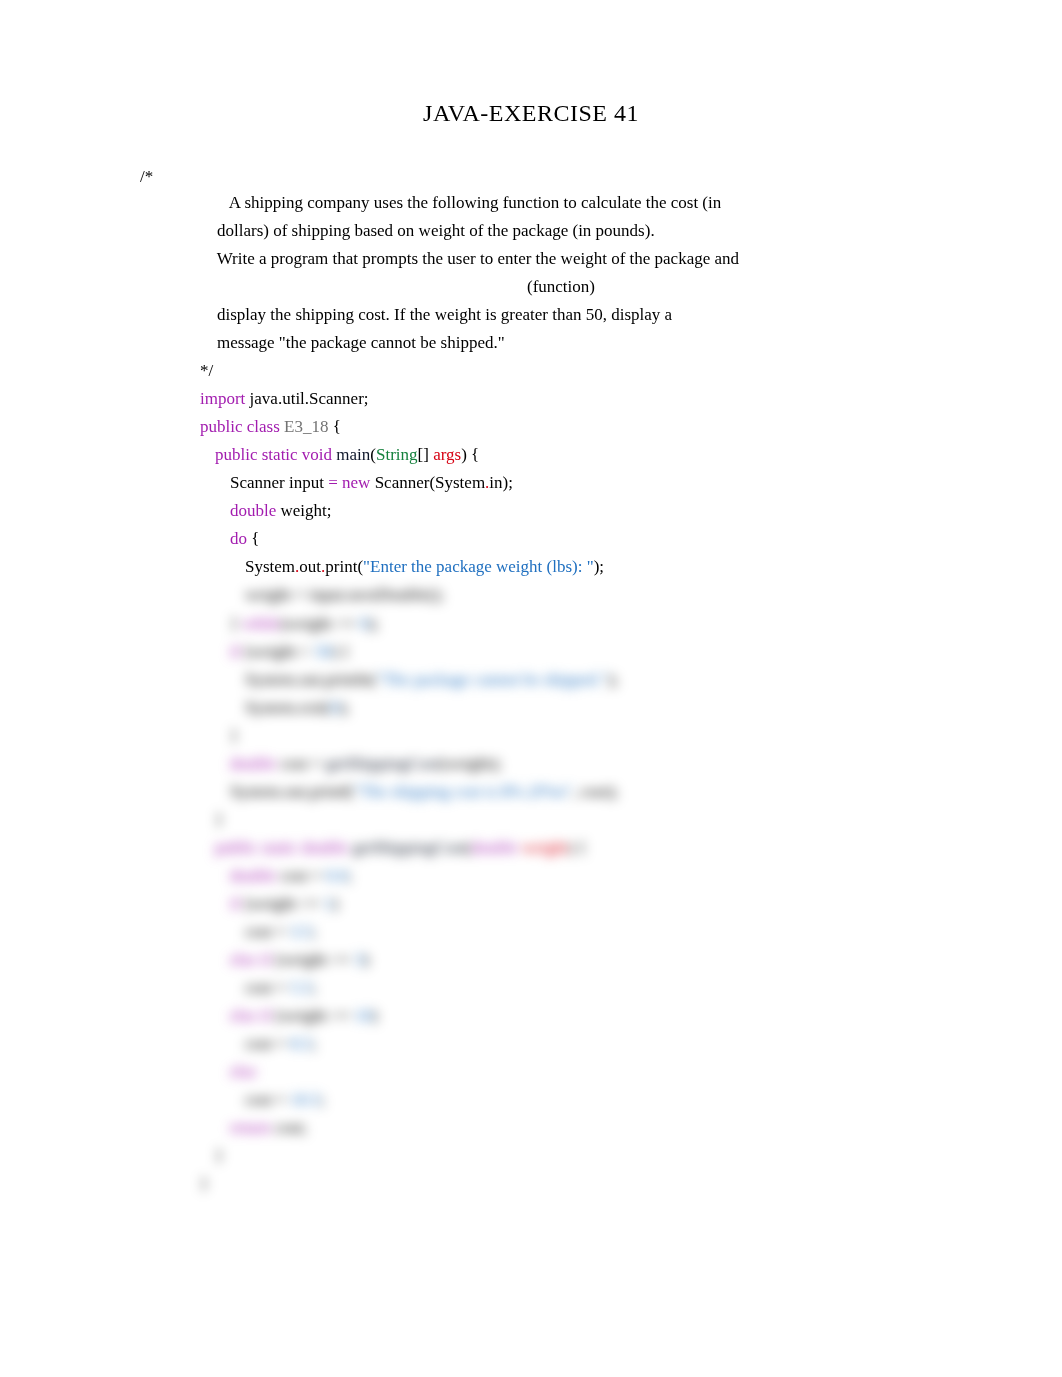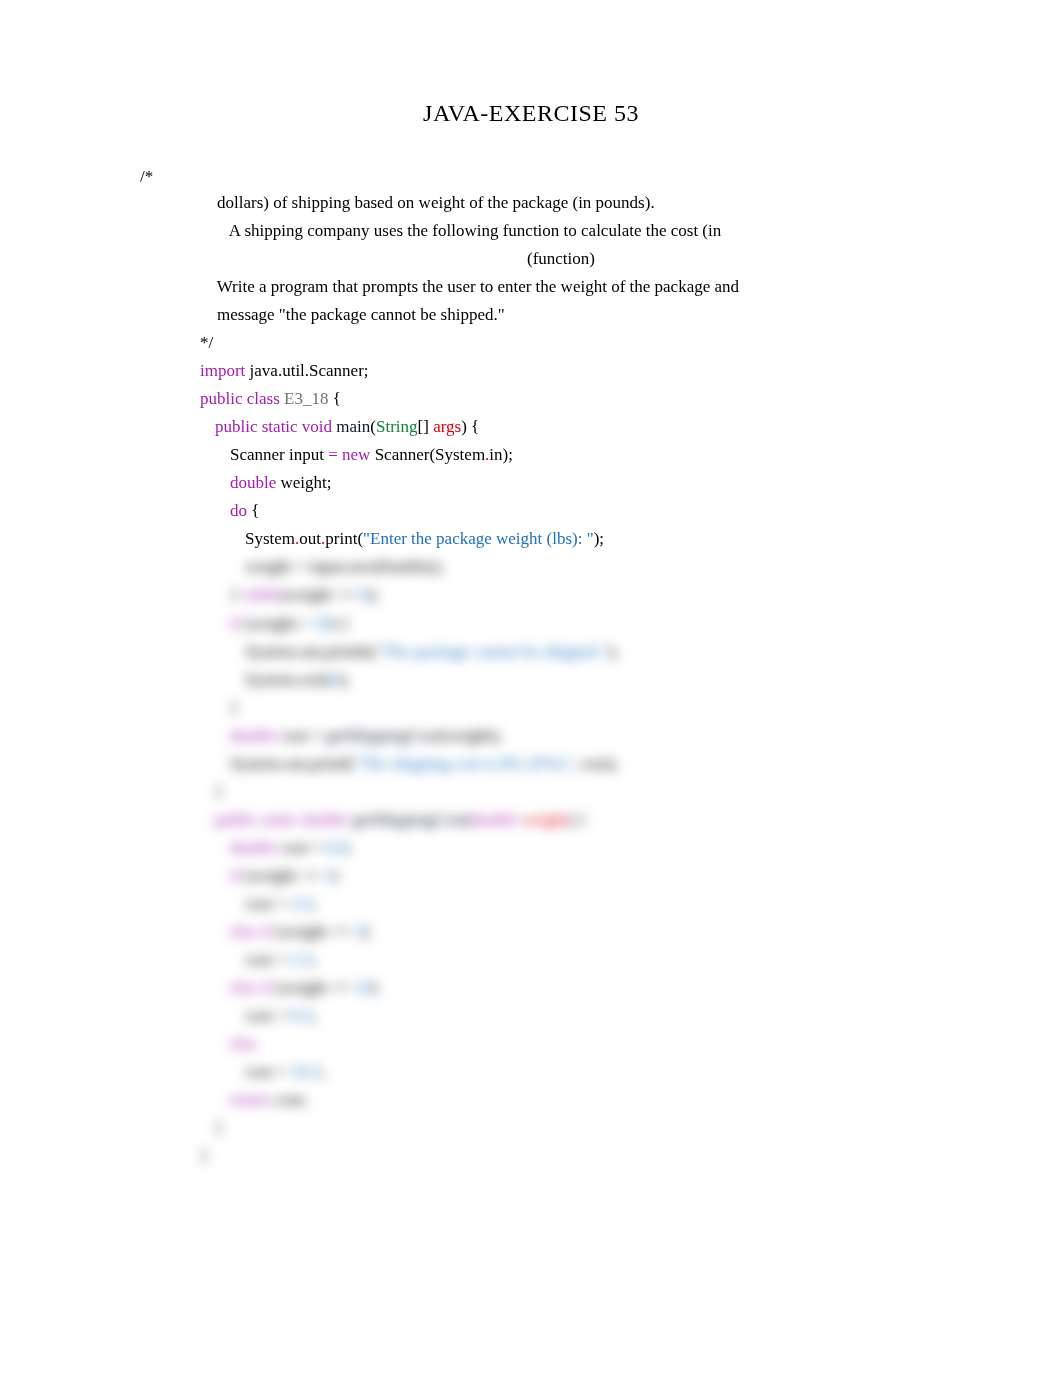--- a/index.html
+++ b/index.html
@@ -51,30 +51,31 @@
     }
     .indent1 { padding-left: 15px; }
     .indent2 { padding-left: 30px; }
     .indent3 { padding-left: 45px; }
     .center-text { text-align: center; }
   </style>
 </head>
 <body>
 
 <div class="page">
-  <div class="title">JAVA-EXERCISE 53</div>
+  <div class="title">JAVA-EXERCISE 41</div>
 
   <div class="comment-start">/*</div>
 
   <div class="code-block">
 
+    <div class="code-line">       A shipping company uses the following function to calculate the cost (in</div>
     <div class="code-line">    dollars) of shipping based on weight of the package (in pounds).</div>
-    <div class="code-line">       A shipping company uses the following function to calculate the cost (in</div>
+    <div class="code-line">    Write a program that prompts the user to enter the weight of the package and</div>
     <div class="code-line center-text">(function)</div>
-    <div class="code-line">    Write a program that prompts the user to enter the weight of the package and</div>
+    <div class="code-line">    display the shipping cost. If the weight is greater than 50, display a</div>
     <div class="code-line">    message "the package cannot be shipped."</div>
     <div class="code-line">*/</div>
 
     <div class="code-line"><span class="keyword">import</span><span> java.util.Scanner;</span></div>
 
     <div class="code-line"><span class="keyword">public class </span><span class="classname">E3_18</span><span> {</span></div>
 
     <div class="code-line indent1"><span class="keyword">public static void </span><span class="method">main</span><span>(</span><span class="type">String</span><span>[] </span><span class="param">args</span><span>) {</span></div>
 
     <div class="code-line indent2"><span>Scanner input </span><span class="keyword">= new</span><span> Scanner(System</span><span class="dot">.</span><span>in);</span></div>

